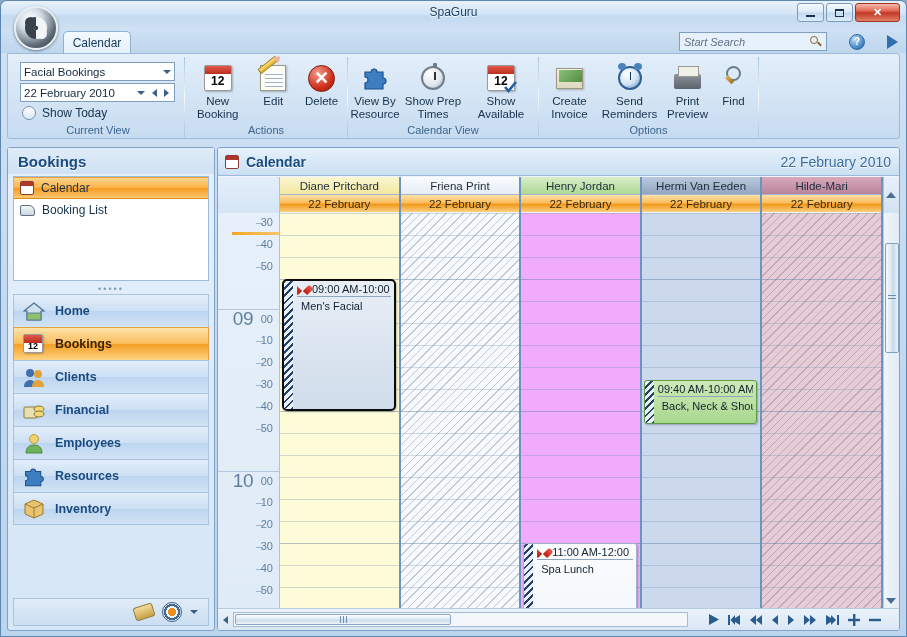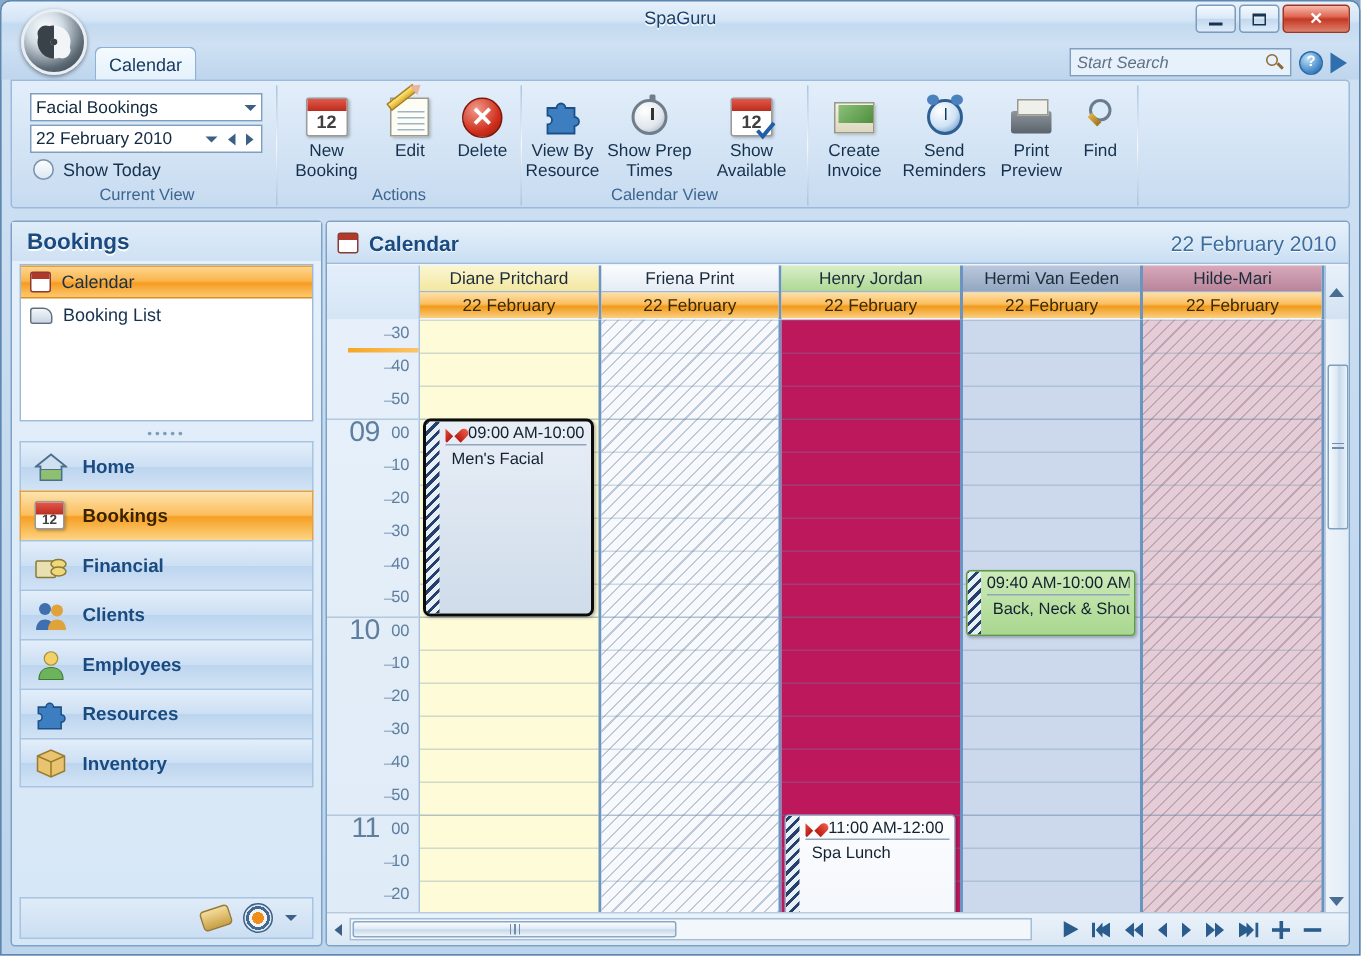--- a/index.html
+++ b/index.html
@@ -71,21 +71,21 @@
     position:absolute; left:0; top:28px; width:100%; height:24px;
     background: linear-gradient(180deg,#cfe1f4 0%,#bed5ec 100%);
   }
   #tab-calendar {
     position:absolute; left:62px; top:2px; width:68px; height:23px;
     background: linear-gradient(180deg,#f4fbff 0%,#e3f0fb 100%);
     border:1px solid #8fb2d2; border-bottom:none; border-radius:5px 5px 0 0;
     display:flex; align-items:center; justify-content:center;
     font-size:12px; color:#16385c;
   }
-  #searchwrap { position:absolute; right:8px; top:31px; display:flex; align-items:center; gap:5px; }
+  #searchwrap { position:absolute; right:8px; top:31px; display:flex; align-items:center; gap:22px; }
   #searchbox {
     width:148px; height:19px; background:#e7f1fb; border:1px solid #7e9fc0;
     display:flex; align-items:center; padding:0 4px;
   }
   #searchbox .ph { font-style:italic; color:#5f7186; font-size:11px; flex:1; }
   .mag { width:12px; height:12px; position:relative; display:inline-block; }
   .mag i { position:absolute; left:0; top:0; width:8px; height:8px; border:1.6px solid #8a6a33; border-radius:50%; }
   .mag b { position:absolute; left:7px; top:7px; width:5px; height:1.8px; background:#8a6a33; transform:rotate(45deg); }
   .help-btn {
     width:16px;height:16px;border-radius:50%;
@@ -124,21 +124,21 @@
     display:flex; align-items:center; padding:0 3px; font-size:11.5px; color:#13293f;
   }
   .caret-d { width:0;height:0;border-top:4px solid #3c5f85;border-left:4px solid transparent;border-right:4px solid transparent; }
   .arr-l { width:0;height:0;border-right:5px solid #3c5f85;border-top:4px solid transparent;border-bottom:4px solid transparent; }
   .arr-r { width:0;height:0;border-left:5px solid #3c5f85;border-top:4px solid transparent;border-bottom:4px solid transparent; }
 
   
   .ico { position:relative; display:inline-block; }
   .cal-ico { width:28px;height:26px;background:#fff;border:1px solid #9a9a9a;border-radius:2px; box-shadow:1px 1px 2px rgba(0,0,0,.25); }
   .cal-ico:before { content:''; position:absolute;left:0;top:0;width:100%;height:8px;background:linear-gradient(180deg,#e2584a,#bc2d1e); }
-  .cal-ico span { position:absolute; left:0; top:9px; width:100%; text-align:center; font-size:12px; font-weight:bold; color:#404040; font-family:"Liberation Sans",sans-serif; }
+  .cal-ico span { position:absolute; left:0; top:9px; width:100%; text-align:center; font-size:12px; font-weight:bold; color:#000000; font-family:"Liberation Sans",sans-serif; }
   .note-ico { width:26px;height:26px;background:#fdfdf6;border:1px solid #9a9a88; box-shadow:1px 1px 2px rgba(0,0,0,.25); }
   .note-ico i { position:absolute;left:4px;width:18px;height:1px;background:#9fb4c8; }
   .pencil { position:absolute; left:-4px; top:-4px; width:22px; height:6px; background:linear-gradient(180deg,#ffe680,#e0ad24); transform:rotate(-38deg); border:1px solid #a9801a; }
   .pencil:after { content:''; position:absolute; right:-5px; top:-1px; border-left:6px solid #e9b4a0; border-top:4px solid transparent; border-bottom:4px solid transparent; }
   .del-ico { width:27px;height:27px;border-radius:50%;
     background: radial-gradient(circle at 35% 28%, #f29a8c, #cf2f1c 62%, #8f1a0c);
     border:1px solid #7e1708; color:#fff; font-size:18px; line-height:25px; text-align:center; font-weight:bold;}
   .stopwatch { width:24px;height:24px;border-radius:50%;background:radial-gradient(circle at 35% 30%,#fff,#dfe6ec 60%,#9aa6b2);border:2px solid #707e8c; }
   .stopwatch:before { content:''; position:absolute;left:10px;top:-5px;width:4px;height:5px;background:#707e8c;border-radius:1px; }
   .stopwatch i { position:absolute;left:11px;top:4px;width:1.5px;height:8px;background:#333; }
@@ -250,35 +250,35 @@
     background:linear-gradient(180deg,#e7f0fa,#dfebf7);
     border-right:1px solid #a9c4de;
   }
   .slot { height:22px; position:relative; }
   .slot .mm {
     position:absolute; right:6px; top:3px; font-size:11px; color:#5f7f9f;
   }
   .slot .hh {
     position:absolute; right:26px; top:-2px; font-size:19px; color:#5f7f9f; letter-spacing:-.5px;
   }
-  .slot.hour { border-top:1px solid #b4c8dc; }
+  .slot.hour { border-top:1px solid #b4c8dc;margin-top:30px; }
   .slot .tick { position:absolute; right:16px; top:10px; width:7px; height:1px; background:#9fb6cc; }
   .slot.now:before {
     content:''; position:absolute; left:14px; right:0; bottom:0; height:3px;
     background:linear-gradient(90deg,#f5a623,#fbc56a);
   }
 
   .daycol { flex:1 1 0; position:relative; border-right:2px solid #6b94c1; min-width:0; }
   .daycol:last-of-type { border-right:none; }
   .hline { position:absolute; left:0; right:0; height:1px; background:rgba(110,140,170,.30); }
   .hline.hour { background:rgba(90,125,160,.45); }
 
   
   .fill-yellow { background:#fdfbd8; }
-  .fill-green  { background:#be185d; }
+  .fill-green  { background:#f0abfc; }
   .fill-steel  { background:#ccd9ec; }
   .fill-hatch-white {
     background-color:#f7f9fc;
     background-image: repeating-linear-gradient(-45deg, rgba(120,145,170,.45) 0 1px, transparent 1px 6px);
   }
   .fill-hatch-pink {
     background-color:#e4cdd6;
     background-image: repeating-linear-gradient(-45deg, rgba(150,110,130,.42) 0 1px, transparent 1px 6px);
   }
 
@@ -495,20 +495,21 @@
         <div class="rbtn" style="width:40px">
           <span class="ic">
               <span class="ico bigmag">
                 <i></i>
                 <b></b>
               </span>
             </span>
           <span>Find</span>
         </div>
       </div>
+      <div class="glabel">Options</div>
     </div>
   </div>
 
   <div id="leftpanel">
     <div id="lp-title">Bookings</div>
 
     <div id="lp-list">
       <div class="lp-item sel">
         <span class="mini-cal"></span>
         <span>Calendar</span>
@@ -531,43 +532,43 @@
             </svg>
         </span>
         <span>Home</span>
       </div>
 
       <div class="nav-item sel">
         <span class="nav-ico">
           <span class="ico cal-ico" style="width:20px;height:19px;"><span style="font-size:9px;top:6px">12</span></span>
         </span>
         <span>Bookings</span>
-      </div>
-
-      <div class="nav-item">
-        <span class="nav-ico">
-          <svg viewBox="0 0 22 21" width="22" height="21">
-            <rect x="1" y="7" width="13" height="11" rx="1" fill="#e8e0b0" stroke="#8a7a3a" stroke-width="1"></rect>
-            <ellipse cx="16" cy="9" rx="5" ry="3" fill="#f0d878" stroke="#8a7a3a" stroke-width="1"></ellipse>
-            <ellipse cx="16" cy="14" rx="5" ry="3" fill="#f0d878" stroke="#8a7a3a" stroke-width="1"></ellipse>
-          </svg>
-        </span>
-        <span>Financial</span>
       </div>
 
       <div class="nav-item">
         <span class="nav-ico">
           <svg viewBox="0 0 22 21" width="22" height="21">
             <circle cx="7" cy="6" r="4" fill="#3f6fae"></circle>
               <path d="M1 20c0-5 3-7 6-7s6 2 6 7z" fill="#3f6fae"></path>
             <circle cx="15" cy="7" r="4" fill="#e0a33c"></circle>
               <path d="M9 20c0-5 3-7 6-7s6 2 6 7z" fill="#e0a33c"></path>
           </svg>
         </span>
         <span>Clients</span>
+      </div>
+
+      <div class="nav-item">
+        <span class="nav-ico">
+          <svg viewBox="0 0 22 21" width="22" height="21">
+            <rect x="1" y="7" width="13" height="11" rx="1" fill="#e8e0b0" stroke="#8a7a3a" stroke-width="1"></rect>
+            <ellipse cx="16" cy="9" rx="5" ry="3" fill="#f0d878" stroke="#8a7a3a" stroke-width="1"></ellipse>
+            <ellipse cx="16" cy="14" rx="5" ry="3" fill="#f0d878" stroke="#8a7a3a" stroke-width="1"></ellipse>
+          </svg>
+        </span>
+        <span>Financial</span>
       </div>
 
       <div class="nav-item">
         <span class="nav-ico">
           <svg viewBox="0 0 22 21" width="22" height="21">
             <circle cx="11" cy="6" r="4.5" fill="#f2d06a" stroke="#a98f32" stroke-width=".8"></circle>
             <path d="M3 20c0-6 4-8 8-8s8 2 8 8z" fill="#6db35c" stroke="#3f7a34" stroke-width=".8"></path>
           </svg>
         </span>
         <span>Employees</span>

